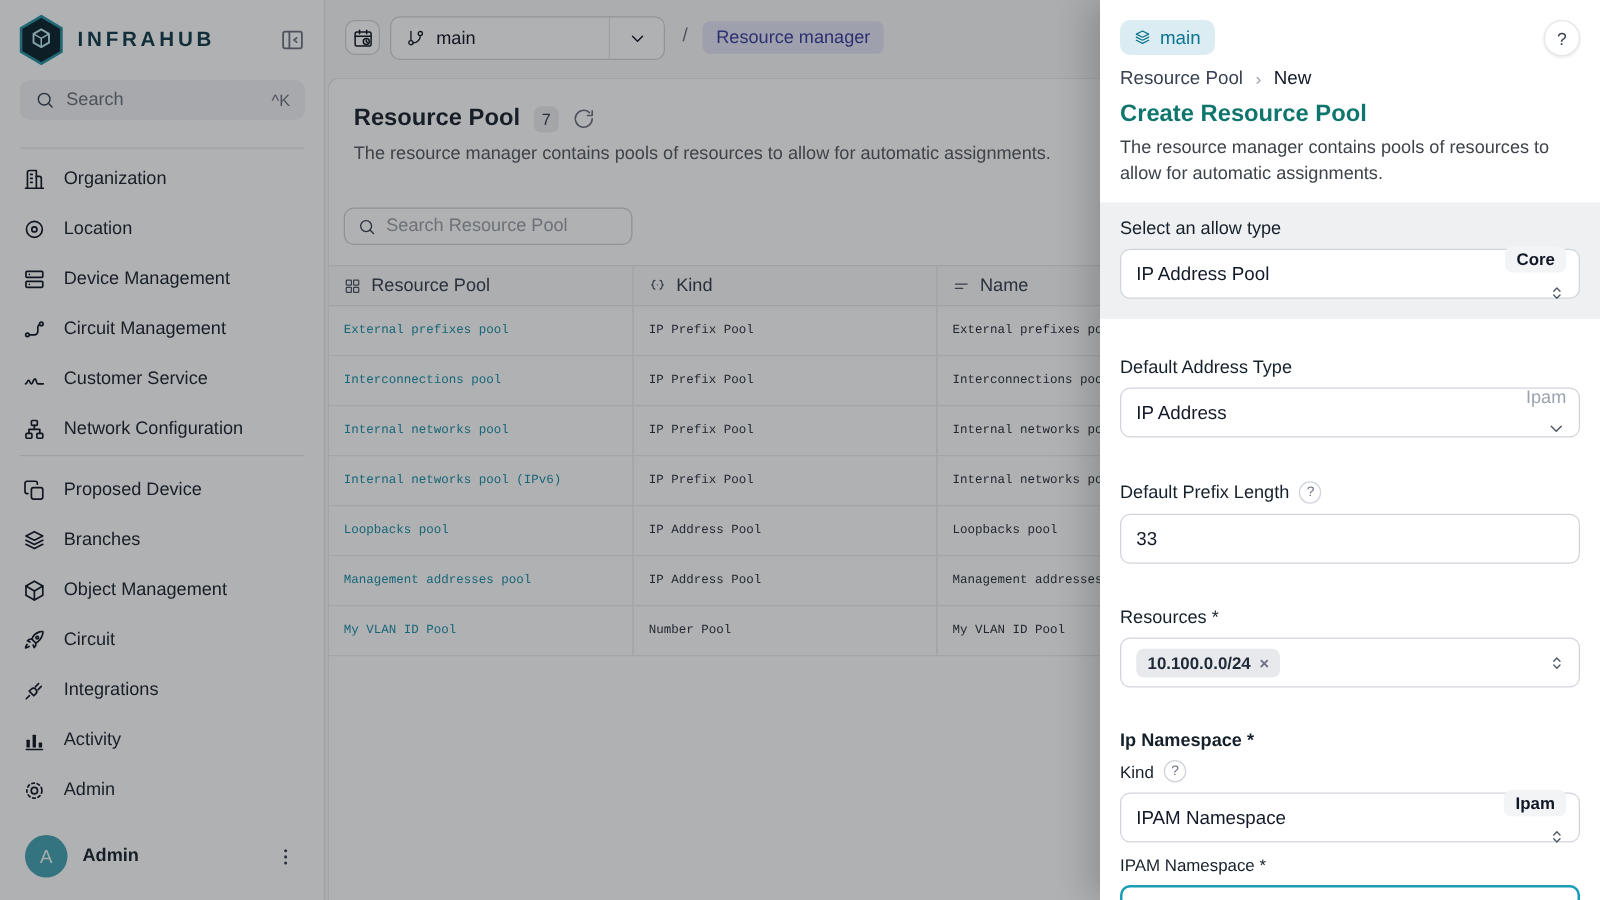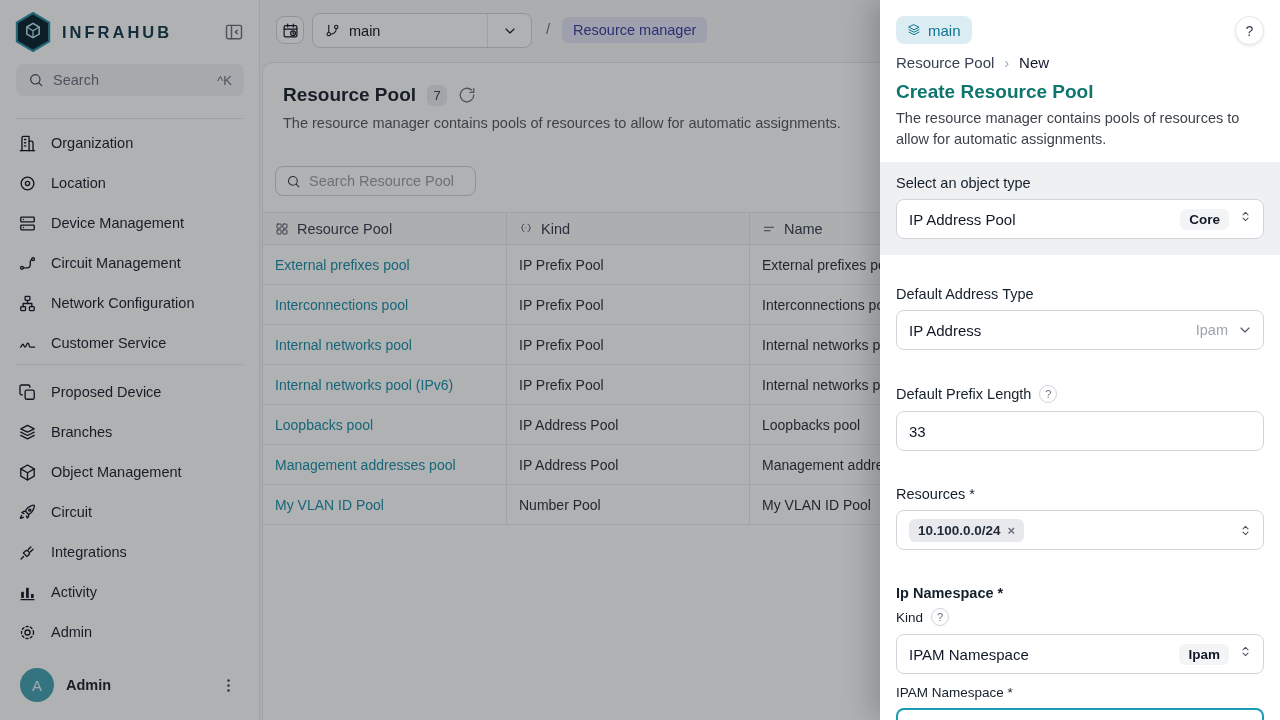--- a/index.html
+++ b/index.html
@@ -34,33 +34,33 @@
   .branch-caret { width:44px; display:flex; align-items:center; justify-content:center; border-left:1px solid #e5e7eb; color:#111827; }
   .crumb-slash { position:absolute; left:286px; top:20px; font-size:15px; color:#6b7280; }
   .crumb-badge { position:absolute; left:302px; top:17px; height:26px; display:flex; align-items:center; padding:0 11px; background:#e4e6f9; color:#3b3f9e; border-radius:6px; font-size:14.5px; font-weight:500; cursor:pointer; }
 
   .card { position:absolute; left:262px; top:62px; right:0; bottom:0; background:#ffffff; border:1px solid #e5e7eb; border-right:none; border-bottom:none; border-radius:10px 0 0 0; }
   .title-row { position:absolute; left:20px; top:21px; display:flex; align-items:center; gap:11px; }
   .page-title { font-size:19px; font-weight:700; color:#1b2430; }
   .count-badge { background:#eceef1; border-radius:6px; min-width:20px; height:21px; padding:0 6px; display:flex; align-items:center; justify-content:center; font-size:13px; color:#374151; }
   .refresh-btn { width:18px; height:18px; color:#6b7280; cursor:pointer; display:flex; }
   .page-desc { position:absolute; left:20px; top:52px; font-size:14.5px; color:#555b63; }
-  .tbl-search { position:absolute; left:12px; top:103px; width:201px; height:30px; border:1px solid #cdd2d8; border-radius:8px; background:#fff; display:flex; align-items:center; gap:8px; padding:0 10px; }
+  .tbl-search { position:absolute; left:12px; top:103px; width:231px; height:30px; border:1px solid #cdd2d8; border-radius:8px; background:#fff; display:flex; align-items:center; gap:8px; padding:0 10px; }
   .tbl-search input { border:none; outline:none; flex:1; font-size:14.5px; color:#374151; font-family:inherit; background:transparent; }
   .tbl-search input::placeholder { color:#9aa1a9; }
   .tbl-search .sic { color:#374151; display:flex; }
 
   .table { position:absolute; left:0; top:149px; right:0; }
   .thead, .trow { display:grid; grid-template-columns:243px 243px 1fr; }
   .thead { height:33px; background:#fafbfc; border-top:1px solid #e7e9ec; border-bottom:1px solid #e7e9ec; }
   .th { display:flex; align-items:center; gap:8px; padding:0 12px; font-size:14.5px; font-weight:500; color:#374151; }
   .th .hic { color:#4b5563; display:flex; }
   .th + .th, .td + .td { border-left:1px solid #e7e9ec; }
   .trow { height:40px; border-bottom:1px solid #edeef1; cursor:pointer; }
-  .td { display:flex; align-items:center; padding:0 12px; font-size:14px; color:#2b3440; white-space:nowrap; overflow:hidden; }
+  .td { display:flex; align-items:center; padding:0 12px; font-size:10px; color:#2b3440; white-space:nowrap; overflow:hidden;font-family:Liberation Mono, monospace; }
   .td.link { color:#1c90ab; font-weight:500; }
 
   
   .overlay { position:absolute; left:0; top:0; width:880px; height:720px; background:rgba(16,18,22,0.33); z-index:50; }
 
   
   .drawer { position:absolute; left:880px; top:0; width:400px; height:720px; background:#ffffff; z-index:60; box-shadow:-10px 0 26px rgba(0,0,0,0.18); }
   .drawer-head { position:relative; padding:16px 16px 12px; }
   .branch-badge { display:inline-flex; align-items:center; gap:7px; height:28px; padding:0 11px; background:#dbedf3; color:#0e7490; border-radius:8px; font-size:15px; font-weight:500; }
   .help-btn { position:absolute; right:16px; top:16px; width:29px; height:29px; border-radius:50%; border:1px solid #e5e7eb; background:#fff; box-shadow:0 1px 3px rgba(0,0,0,0.1); display:flex; align-items:center; justify-content:center; font-size:14px; font-weight:500; color:#374151; cursor:pointer; }
@@ -69,21 +69,21 @@
   .dcrumb .cur { color:#111827; }
   .dtitle { margin-top:10px; font-size:19px; font-weight:700; color:#0f766e; }
   .ddesc { margin-top:5px; font-size:14.5px; line-height:1.45; color:#3d434b; width:370px; }
 
   .obj-section { background:#eef0f2; padding:13px 16px 16px; }
   .fbody { padding:0 16px; }
   .flabel { font-size:14.5px; font-weight:500; color:#15202b; display:flex; align-items:center; gap:8px; }
   .sublabel { font-size:13.5px; font-weight:400; color:#15202b; display:flex; align-items:center; gap:8px; }
   .field { margin-top:35px; }
   .selbox { margin-top:8px; height:40px; background:#fff; border:1px solid #d1d5db; border-radius:8px; display:flex; align-items:center; padding:0 10px 0 12px; font-size:15px; color:#111827; cursor:pointer; }
-  .selbox .right { margin-left:auto; display:flex; align-items:flex-start; gap:9px; }
+  .selbox .right { margin-left:auto; display:flex; align-items:flex-end; gap:9px;flex-direction:column; }
   .selbox.focused { border:2px solid #199cb5; padding:0 4px 0 11px; }
   .gbadge { background:#f3f4f6; border-radius:6px; padding:3px 9px; font-size:13.5px; font-weight:600; color:#111827; }
   .hint-gray { font-size:14.5px; color:#9ca3af; }
   .stepper, .chev { color:#4b5563; display:flex; }
   .chip { display:inline-flex; align-items:center; gap:7px; background:#e7e9ed; border-radius:6px; padding:4px 9px; font-size:13.5px; font-weight:600; color:#1f2937; }
   .chip .x { color:#6b7280; font-size:13px; cursor:pointer; }
   .help-mini { width:18px; height:18px; border-radius:50%; border:1px solid #d1d5db; background:#fff; display:flex; align-items:center; justify-content:center; font-size:11px; color:#6b7280; cursor:pointer; }
   .save-row { margin:16px 16px 0; display:flex; justify-content:flex-end; }
   .save-btn { background:#0b7489; color:#ffffff; border:none; font-family:inherit; font-size:15px; font-weight:500; padding:9px 16px; border-radius:8px; cursor:pointer; }
 </style>
@@ -161,35 +161,35 @@
               <circle cx="5" cy="17.5" r="1.8"></circle>
               <circle cx="19" cy="6.5" r="1.8"></circle>
               <path d="M7 17.5h5a3.5 3.5 0 0 0 3.5-3.5v-4a3.5 3.5 0 0 1 1.7-3"></path>
             </svg>
           </span>
         <span>Circuit Management</span>
       </div>
       <div class="nav-item">
         <span class="nico">
             <svg class="ic" width="19" height="19" viewBox="0 0 24 24">
+              <path d="M3 16.5c1.8 0 1.5-3.5 3.2-3.5 1.5 0 1.1 3.5 2.7 3.5 1.9 0 1.7-5 3.7-5 1.7 0 1.1 5 2.9 5H21"></path>
+            </svg>
+          </span>
+        <span>Customer Service</span>
+      </div>
+      <div class="nav-item">
+        <span class="nico">
+            <svg class="ic" width="19" height="19" viewBox="0 0 24 24">
               <rect x="9" y="3" width="6" height="5" rx="1"></rect>
               <rect x="3.5" y="16" width="6" height="5" rx="1"></rect>
               <rect x="14.5" y="16" width="6" height="5" rx="1"></rect>
               <path d="M12 8v4M12 12H6.5v4M12 12h5.5v4"></path>
             </svg>
           </span>
         <span>Network Configuration</span>
-      </div>
-      <div class="nav-item">
-        <span class="nico">
-            <svg class="ic" width="19" height="19" viewBox="0 0 24 24">
-              <path d="M3 16.5c1.8 0 1.5-3.5 3.2-3.5 1.5 0 1.1 3.5 2.7 3.5 1.9 0 1.7-5 3.7-5 1.7 0 1.1 5 2.9 5H21"></path>
-            </svg>
-          </span>
-        <span>Customer Service</span>
       </div>
     </div>
 
     <div class="side-divider" style="top:364px;"></div>
 
     <div class="nav-group" style="top:372px;">
       <div class="nav-item">
         <span class="nico">
             <svg class="ic" width="19" height="19" viewBox="0 0 24 24">
               <rect x="9" y="9" width="11.5" height="11.5" rx="2"></rect>
@@ -419,21 +419,21 @@
       <div class="dcrumb">
         <span>Resource Pool</span>
         <span class="sep">›</span>
         <span class="cur">New</span>
       </div>
       <div class="dtitle">Create Resource Pool</div>
       <div class="ddesc">The resource manager contains pools of resources to allow for automatic assignments.</div>
     </div>
 
     <div class="obj-section">
-      <div class="flabel">Select an object type</div>
+      <div class="flabel">Select an allow type</div>
       <div class="selbox">
         <span>IP Address Pool</span>
         <span class="right">
           <span class="gbadge">Core</span>
           <span class="stepper">
               <svg class="ic" width="15" height="15" viewBox="0 0 24 24">
                 <path d="M8 9.5l4-4 4 4"></path>
                 <path d="M8 14.5l4 4 4-4"></path>
               </svg>
             </span>

